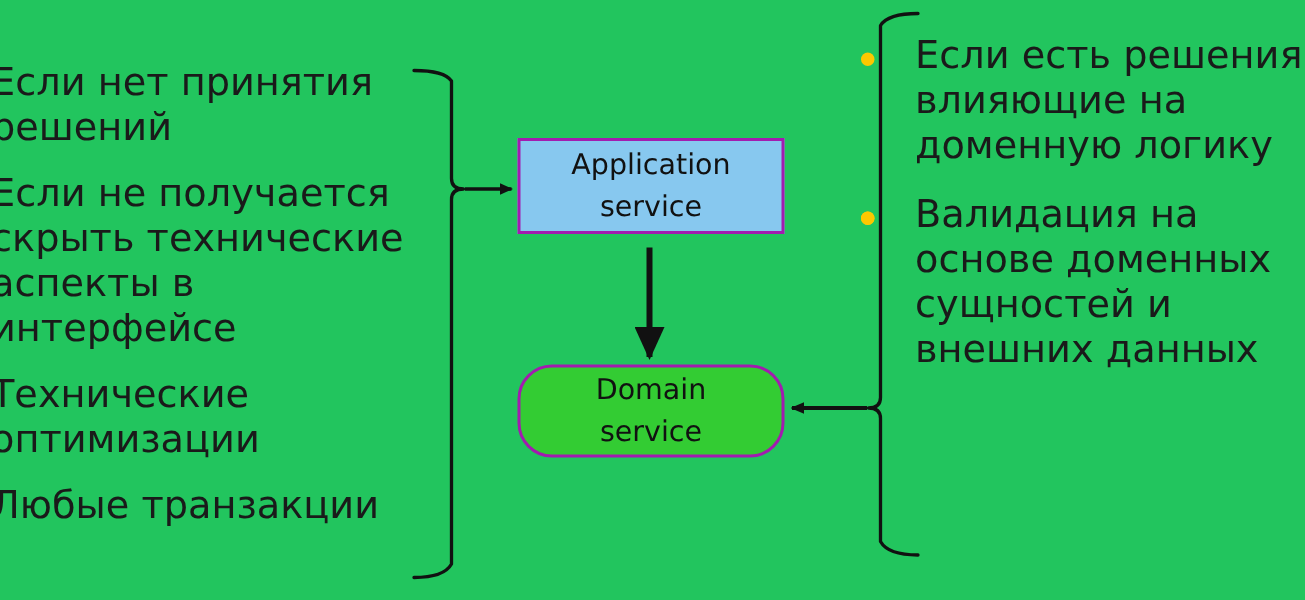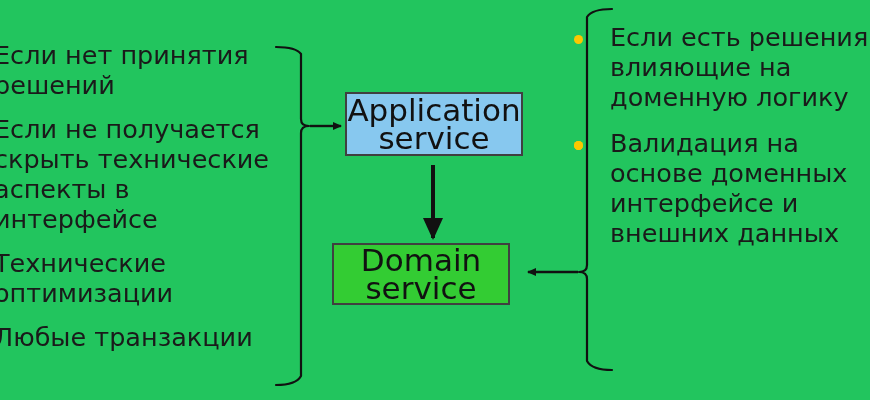--- a/index.html
+++ b/index.html
@@ -58,44 +58,45 @@
     font-size: 25.5px;
     line-height: 30px;
     font-family: "DejaVu Sans", sans-serif;
     white-space: pre-line;
   }
 
   
   .svc-box {
     position: absolute;
     box-sizing: border-box;
-    border: 2px solid #404040;
+    border: 2px solid #a21caf;
     display: flex;
     align-items: center;
     justify-content: center;
     text-align: center;
     color: #111111;
-    font-size: 31px;
+    font-size: 19px;
     line-height: 28px;
     font-family: "DejaVu Sans", sans-serif;
     white-space: pre-line;
   }
   #app-service {
     left: 345px;
     top: 92px;
     width: 178px;
     height: 64px;
     background: #87c8ef;
   }
   #domain-service {
-    left: 332px;
+    left: 345px;
     top: 243px;
     width: 178px;
     height: 62px;
     background: #33cc33;
+    border-radius: 23px;
   }
 
   
   .svgLayer {
     position: absolute;
     left: 0;
     top: 0;
     width: 870px;
     height: 400px;
     pointer-events: none;
@@ -154,18 +155,18 @@
 влияющие на
 доменную логику</span>
     </div>
     <div class="right-item">
       <span class="bullet-dot"></span>
     </div>
     <div class="right-item">
       <span class="bullet-dot"></span>
       <span class="right-text">Валидация на
 основе доменных
-интерфейсе и
+сущностей и
 внешних данных</span>
     </div>
   </div>
 
 </div>
 
 </body></html>

